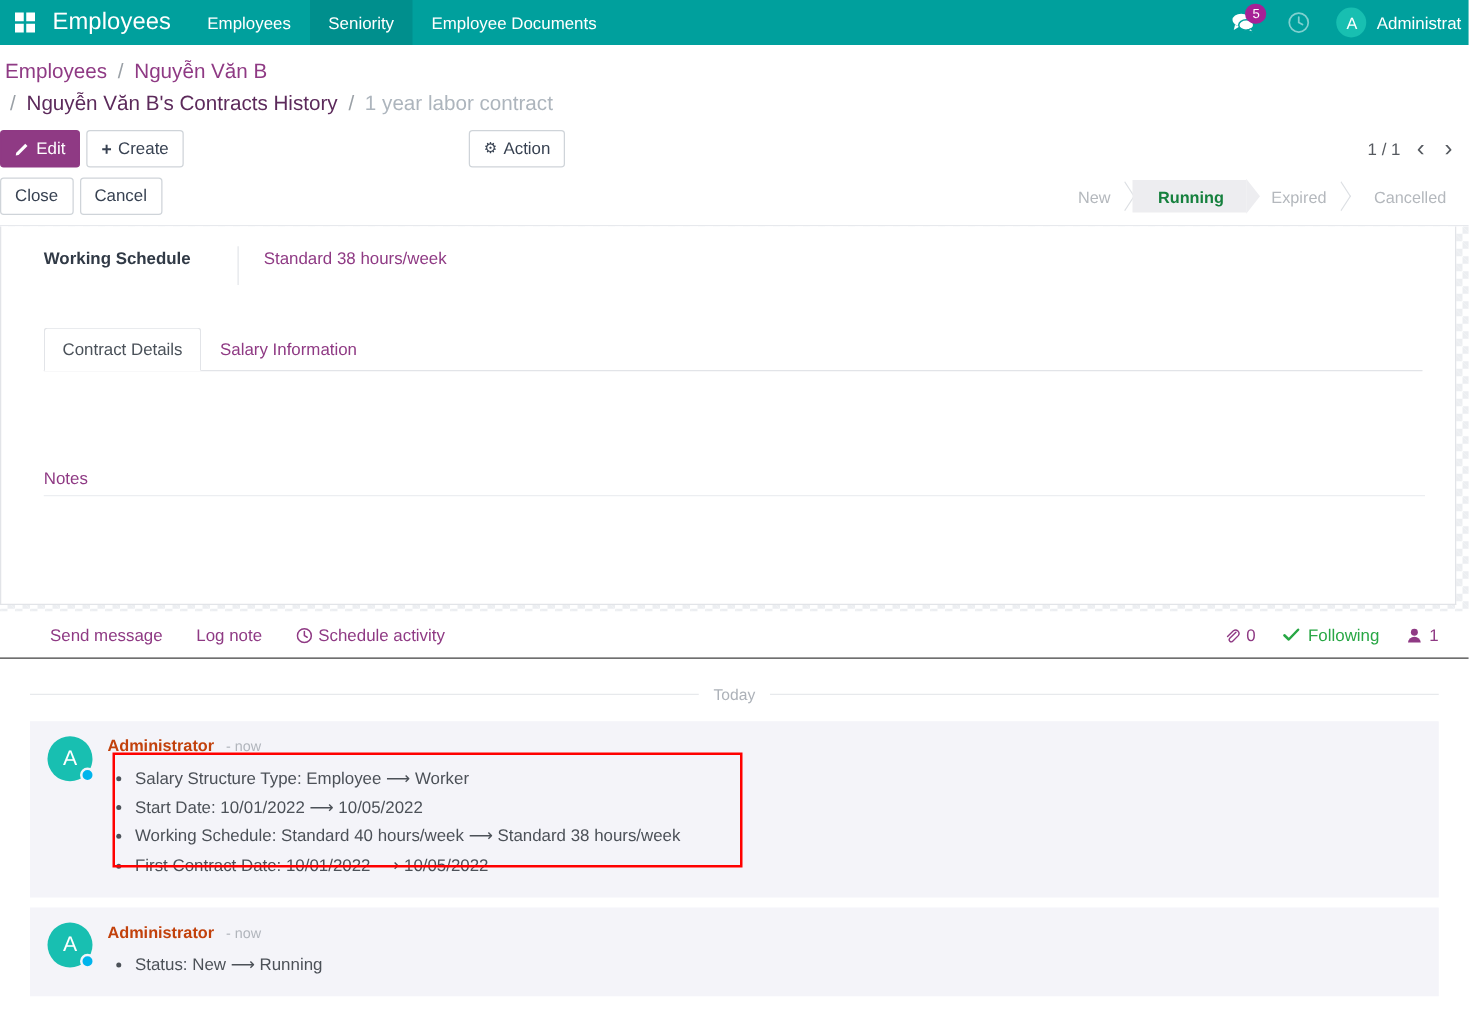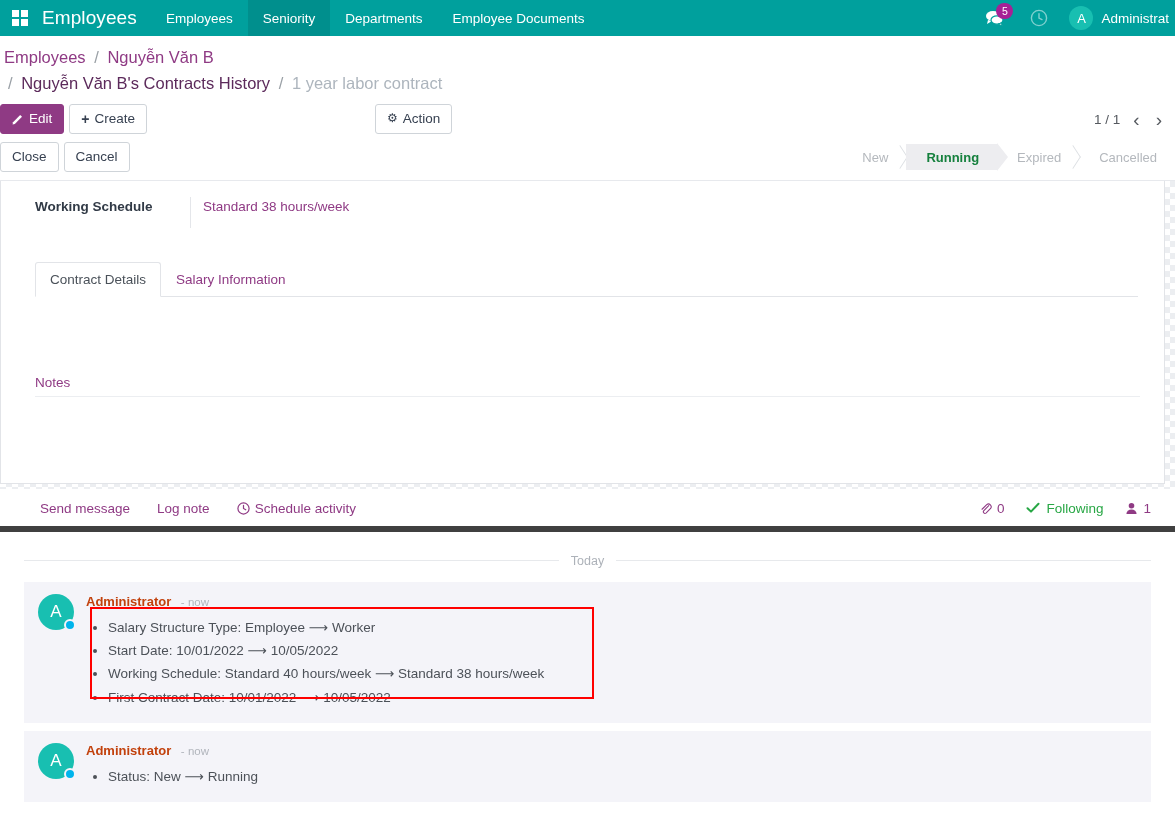--- a/index.html
+++ b/index.html
@@ -231,21 +231,21 @@
     width: 155px;
     font-weight: bold;
     font-size: 13.5px;
     color: #313a46;
     padding-top: 2px;
   }
   .field-value {
     color: #8f3a84;
     font-size: 13.5px;
     border-left: 1px solid #e4e6ea;
-    padding: 2px 0 14px 12px;
+    padding: 2px 0 14px 20px;
     flex: 1;
   }
 
   .nb-tabs {
     display: flex;
     border-bottom: 1px solid #e2e4e8;
     margin-top: 34px;
     padding-left: 0;
   }
   .nb-tab {
@@ -275,21 +275,21 @@
 
   
   .chatter {
     background: #ffffff;
     padding: 0 0 0 0;
   }
   .chatter-topbar {
     display: flex;
     align-items: center;
     padding: 12px 24px 10px 40px;
-    border-bottom: 6px solid #404040;
+    border-bottom: 1px solid #404040;
   }
   .ct-btn {
     color: #8f3a84;
     font-size: 13.5px;
     cursor: pointer;
     margin-right: 27px;
     display: inline-flex;
     align-items: center;
     gap: 5px;
   }
@@ -379,21 +379,20 @@
       <i></i>
         <i></i>
         <i></i>
         <i></i>
     </span>
   </div>
   <div class="nav-brand">Employees</div>
   <div class="nav-menu">
     <div class="nav-item">Employees</div>
     <div class="nav-item active">Seniority</div>
-    <div class="nav-item">Departments</div>
     <div class="nav-item">Employee Documents</div>
   </div>
   <div class="nav-right">
     <div class="nav-icon-wrap">
       <svg width="20" height="16" viewBox="0 0 20 16">
         <ellipse cx="8" cy="6" rx="7" ry="5" fill="#ffffff"></ellipse>
         <path d="M3 10 L2 14 L7 11 Z" fill="#ffffff"></path>
         <ellipse cx="12" cy="10" rx="6" ry="4.2" fill="#ffffff" stroke="#00a09d" stroke-width="1.2"></ellipse>
         <path d="M16 13 L17.5 16 L13 14 Z" fill="#ffffff" stroke="#00a09d" stroke-width="1"></path>
       </svg>

